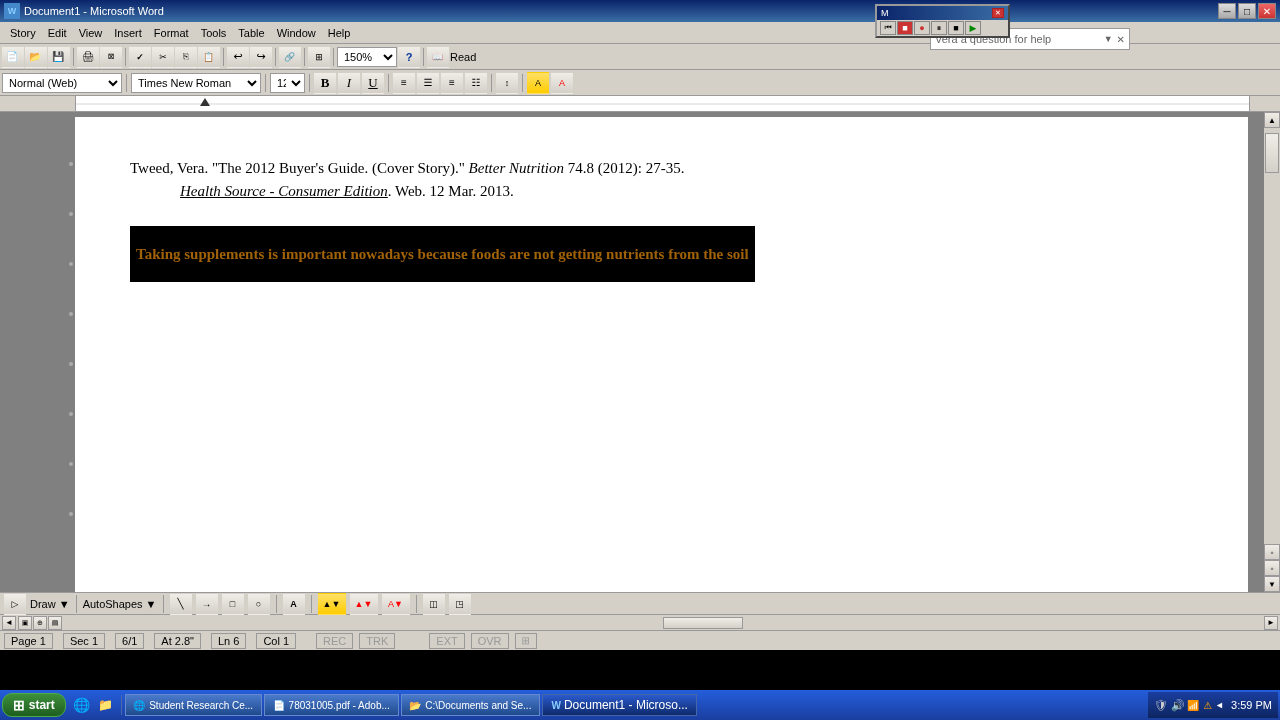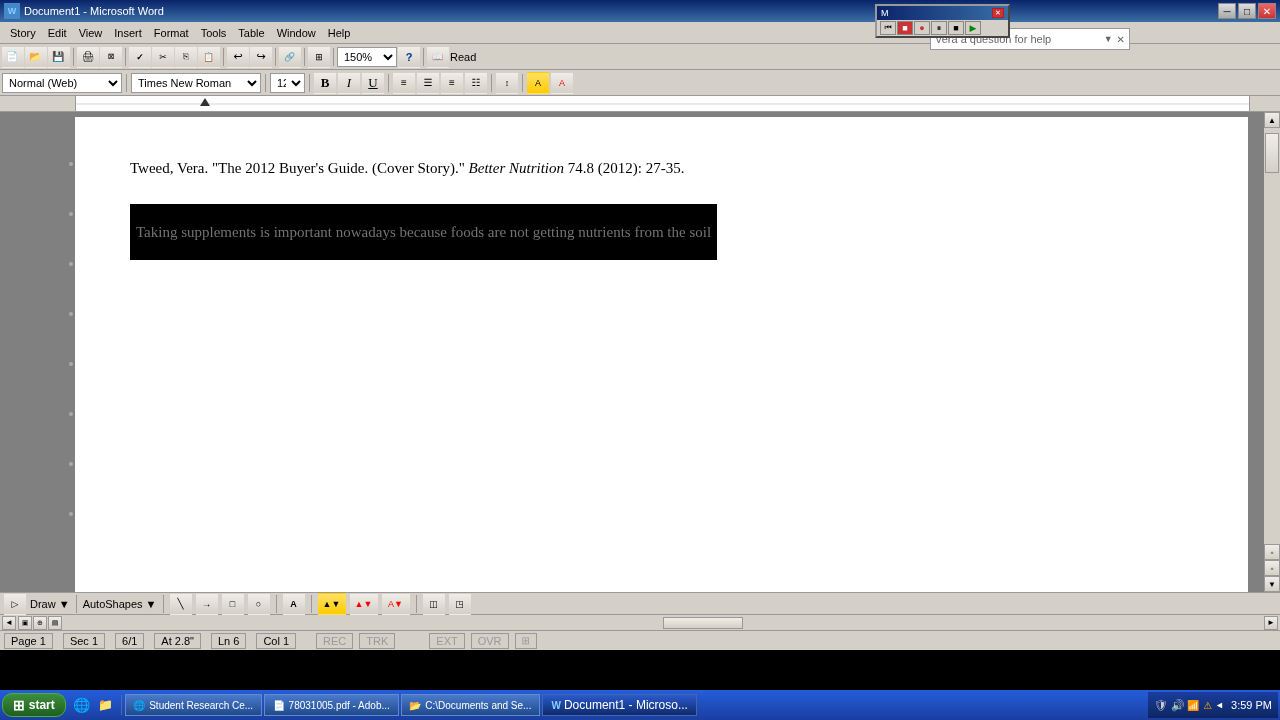--- a/index.html
+++ b/index.html
@@ -501,26 +501,29 @@
       <div style="position:absolute; right:2px; top:400px; width:4px; height:4px; background:#aaa; border-radius:50%;"></div>
     </div>
   </div>
 
   <div id="doc-page" style="flex:1; background:white; margin:5px 16px 0 0; padding: 40px 60px 30px 55px; font-family:'Times New Roman', Times, serif; font-size:15px; line-height:1.5; overflow-y:auto;">
 
     <div class="citation-block" style="margin-bottom:40px; text-indent: 0; padding-left:0;">
       <p style="line-height:1.5;">
         <span>Tweed, Vera. "The 2012 Buyer's Guide. (Cover Story)." </span><span style="font-style:italic;">Better Nutrition</span><span> 74.8 (2012): 27-35.</span>
       </p>
+      <p style="padding-left:50px; line-height:1.5;">
+        <span style="font-style:italic; text-decoration:underline;">Health Source - Consumer Edition</span><span>. Web. 12 Mar. 2013.</span>
+      </p>
     </div>
 
 
 
     <div class="highlighted-block" style="margin-bottom:24px;">
-      <span style="background:#000; color:#737373; font-size:15px; font-weight:normal; padding:20px 6px; line-height:1.6; display:inline;">Taking supplements is important nowadays because foods are not getting nutrients from the soil</span>
+      <span style="background:#000; color:#a16207; font-size:15px; font-weight:bold; padding:20px 6px; line-height:1.6; display:inline;">Taking supplements is important nowadays because foods are not getting nutrients from the soil</span>
     </div>
 
 
   </div>
 
   <div id="right-scrollbar" style="width:16px; background:#d4d0c8; display:flex; flex-direction:column; align-items:center;">
     <div class="scroll-arrow" style="font-size:8px;">▲</div>
     <div class="scroll-track">
       <div class="scroll-thumb"></div>
     </div>

